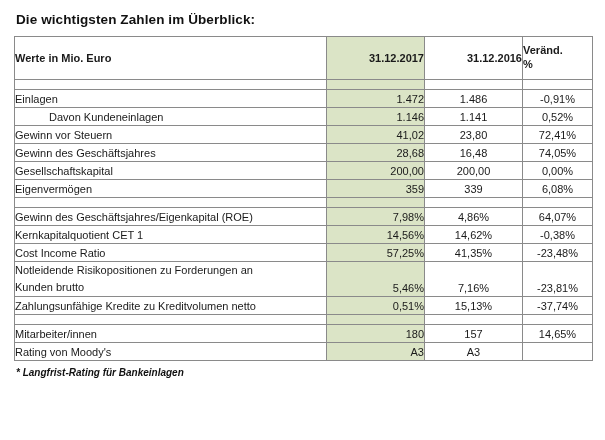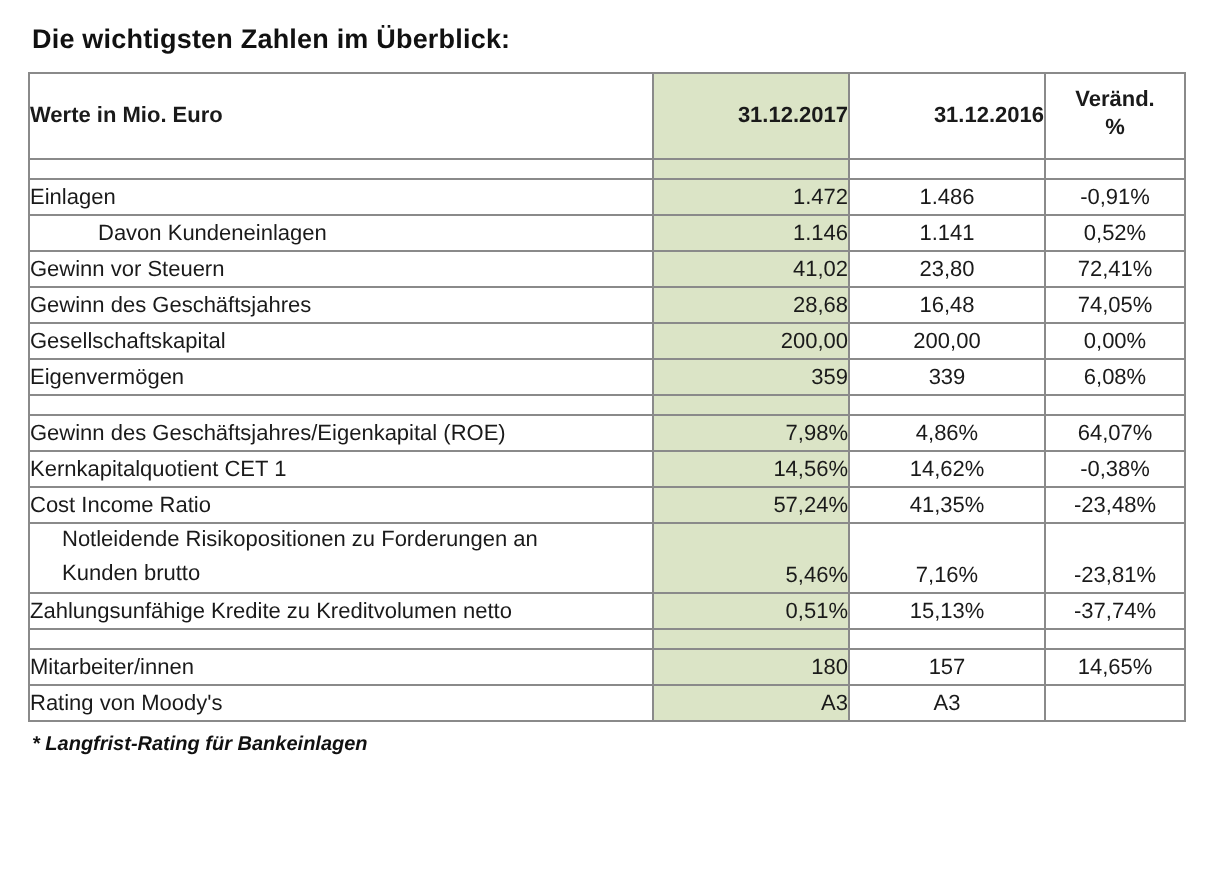--- a/index.html
+++ b/index.html
@@ -62,21 +62,21 @@
     vertical-align: bottom;
     padding-bottom: 8px;
   }
   th.h-prev {
     text-align: right;
     padding-right: 9px;
     vertical-align: bottom;
     padding-bottom: 8px;
   }
   th.h-chg {
-    text-align: center;
+    text-align: left;
     padding-right: 7px;
     vertical-align: top;
     padding-top: 5px;
     line-height: 1.25;
   }
   tbody td {
     height: 17px;
     font-size: 11px;
   }
   td.lbl {
@@ -101,21 +101,20 @@
   }
   tr.spacer td {
     height: 9px;
   }
   tr.two-line td {
     height: 17px;
   }
   td.lbl.wrap {
     padding-right: 4px;
     line-height: 1.25;
-    padding-left: 16px;
   }
   .footnote {
     margin: 6px 0 0 2px;
     font-size: 10px;
     font-style: italic;
     font-weight: bold;
     color: #111111;
   }
 </style>
 </head>
@@ -199,21 +198,21 @@
           <td class="chg">64,07%</td>
         </tr>
         <tr>
           <td class="lbl">Kernkapitalquotient  CET 1</td>
           <td class="cur">14,56%</td>
           <td class="num">14,62%</td>
           <td class="chg">-0,38%</td>
         </tr>
         <tr>
           <td class="lbl">Cost Income Ratio</td>
-          <td class="cur">57,24%</td>
+          <td class="cur">57,25%</td>
           <td class="num">41,35%</td>
           <td class="chg">-23,48%</td>
         </tr>
         <tr class="two-line">
           <td class="lbl wrap" style="border-bottom: none;">Notleidende Risikopositionen zu Forderungen an</td>
           <td class="cur" style="border-bottom: none;"></td>
           <td class="num" style="border-bottom: none;"></td>
           <td class="chg" style="border-bottom: none;"></td>
         </tr>
         <tr class="two-line">

